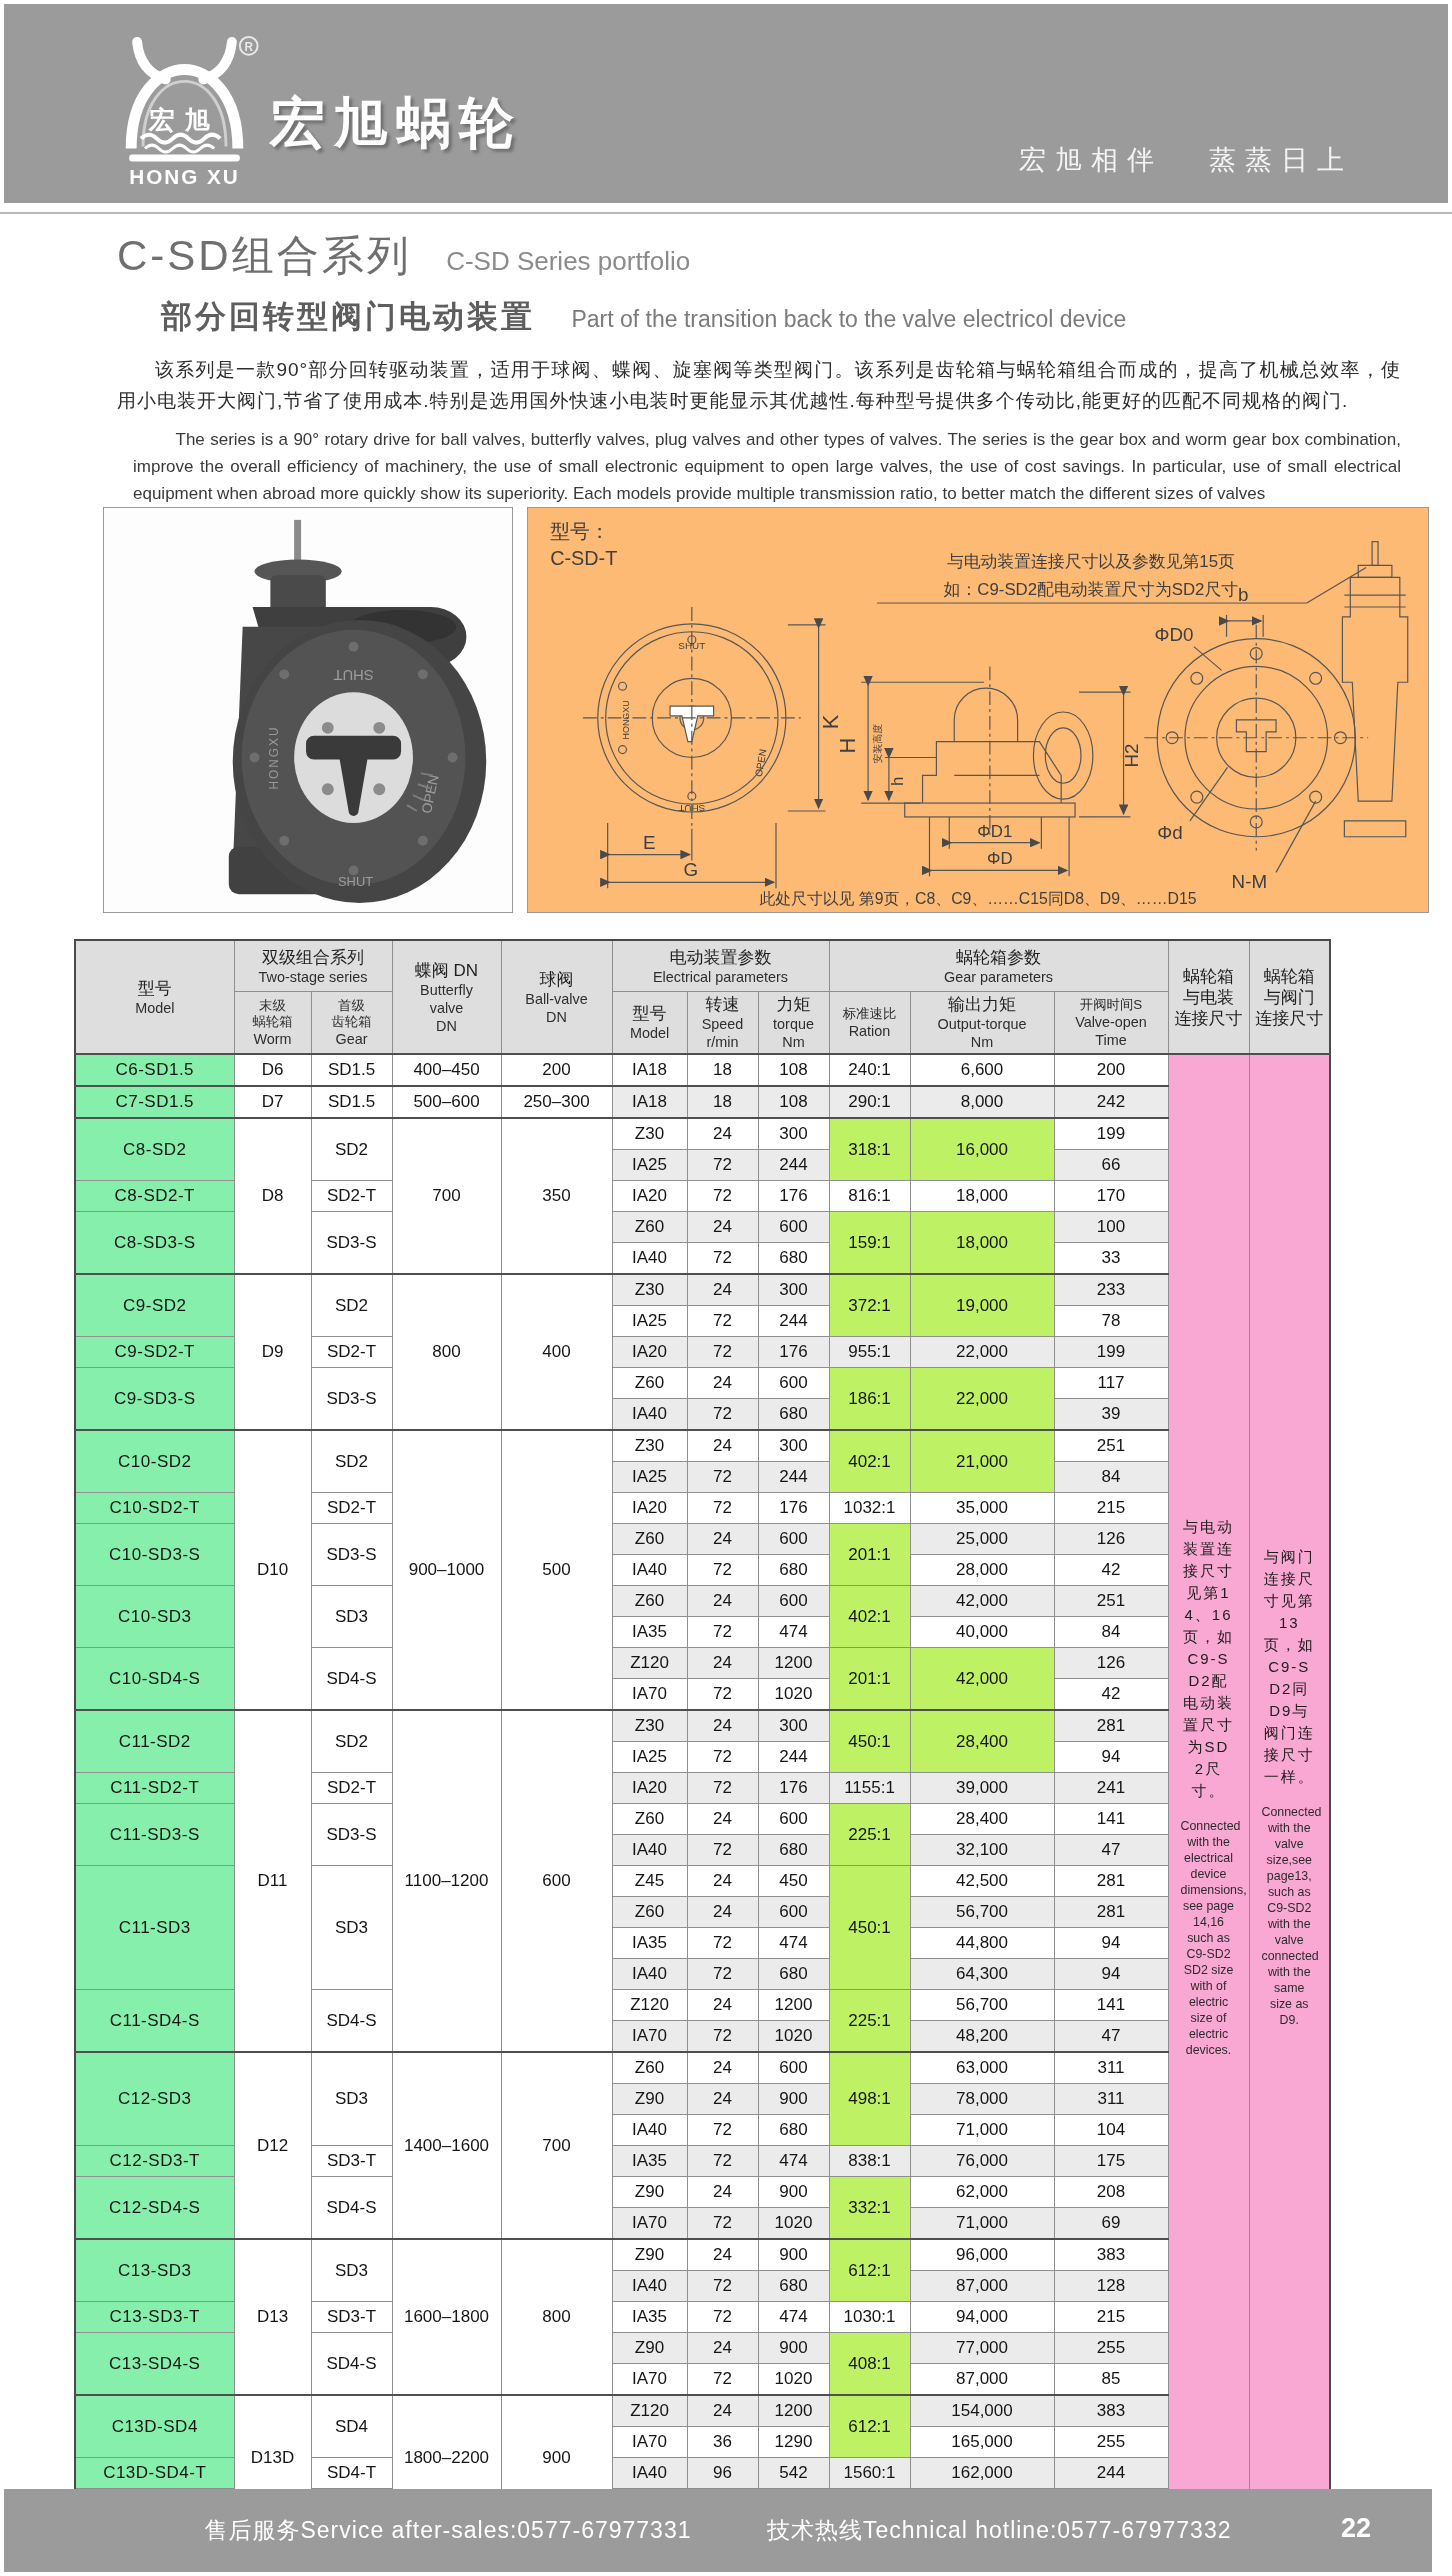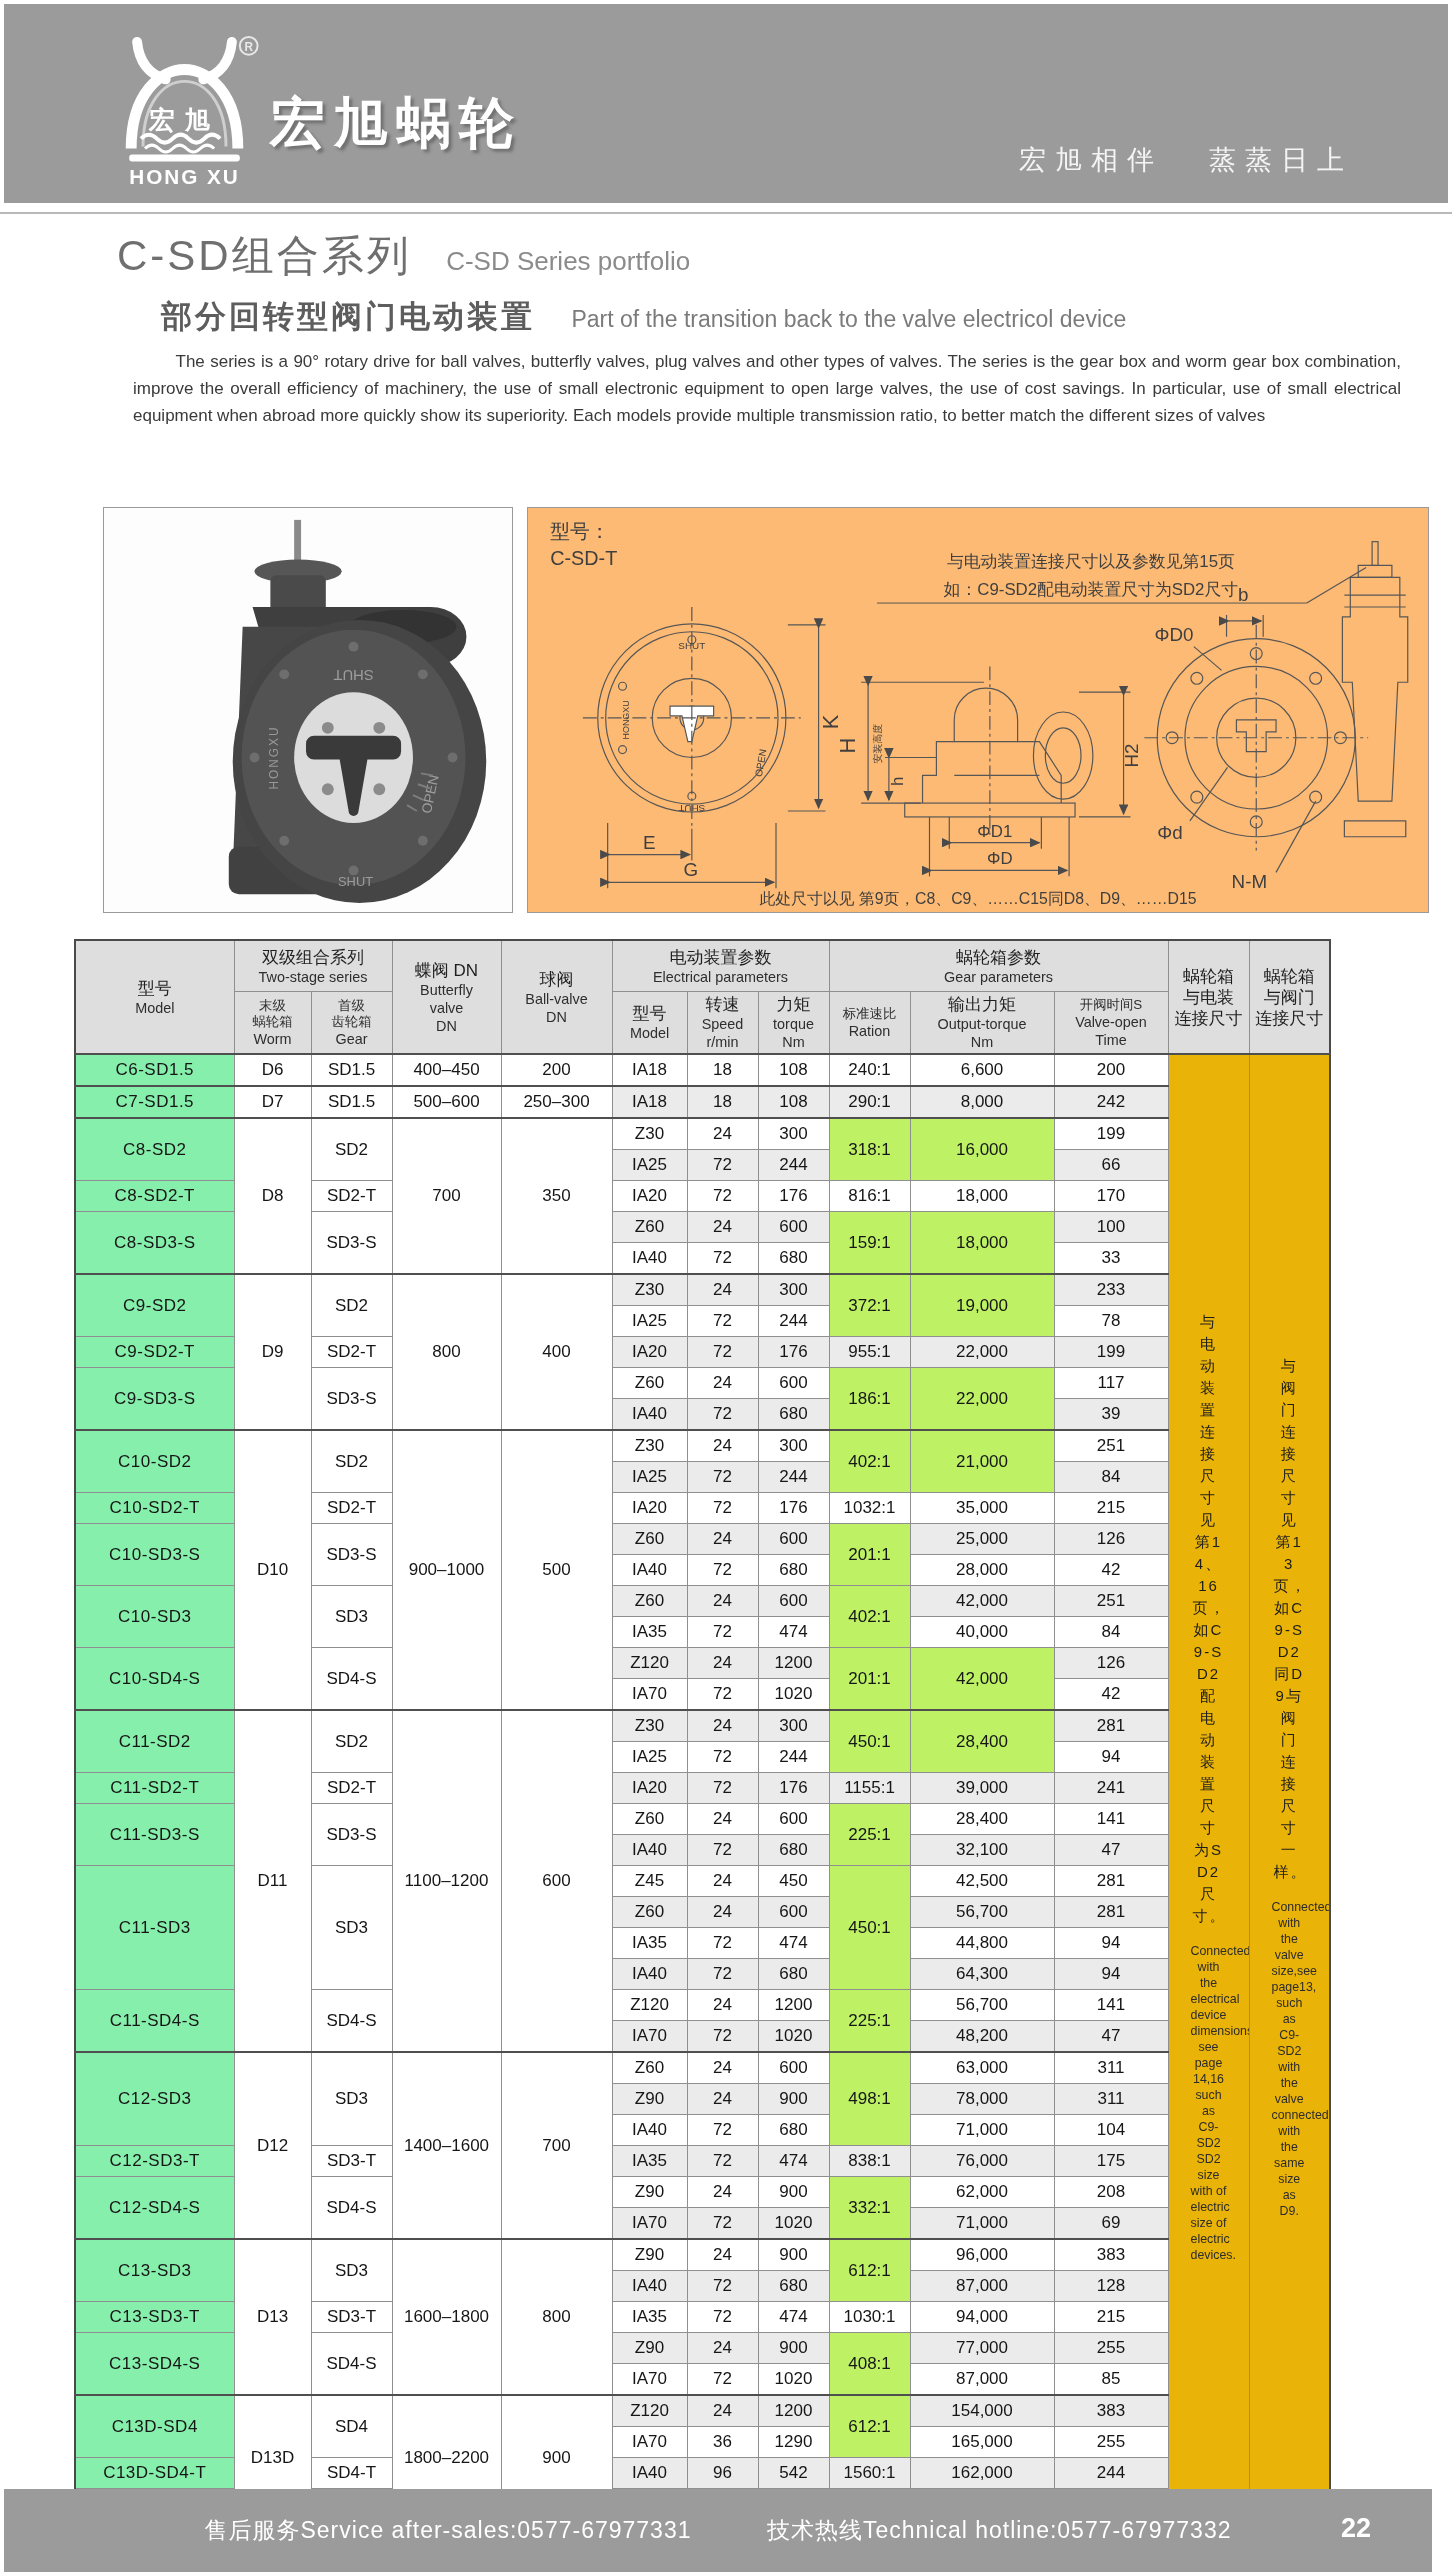--- a/index.html
+++ b/index.html
@@ -41,21 +41,21 @@
   .spec thead tr:nth-child(2) th{height:61px;}
   .h-cn{font-size:17px;line-height:21px;}
   .h-en{font-size:14.4px;line-height:18px;color:#2e2e2e;}
   .h-sm{font-size:13.4px;line-height:16px;color:#2e2e2e;}
   .spec td{height:30px;font-size:17px;color:#161616;}
   td.model-cell{background:#86efac;font-size:17px;letter-spacing:0.5px;}
   td.wcell{background:#ffffff;}
   tr.alt td.plain{background:#ebebeb;}
   td.spancell{background:#bef264;}
   tr.cluster-start td{border-top:2px solid #4f4f4f;}
-  td.note-cell{background:#eab308;padding:20px;}
+  td.note-cell{background:#f9a8d4;padding:10px;}
   .note-cn{font-size:15px;line-height:22px;color:#1d1d1d;word-break:break-all;letter-spacing:2px;padding:0 4px;}
   .note-en{font-size:12.4px;line-height:16px;color:#2c2c2c;margin-top:16px;word-break:normal;padding:0 2px;}
 
   
   .footer{position:absolute;top:2489px;left:4px;right:20px;height:83px;background:#9b9b9b;color:#fff;}
   .footer-inner{position:absolute;left:0;right:0;top:26px;text-align:center;font-size:23px;letter-spacing:1px;}
   .footer .seg{margin:0 34px;}
   .pageno{position:absolute;right:61px;top:24px;font-size:27px;font-weight:bold;margin-left:16px;}
 </style>
 </head>
@@ -88,20 +88,21 @@
 
   <div class="intro">
     <div class="title-row">
       <span class="t-cn">C-SD组合系列</span>
       <span class="t-en">C-SD Series portfolio</span>
     </div>
     <div class="subtitle-row">
       <span class="st-cn">部分回转型阀门电动装置</span>
       <span class="st-en">Part of the transition back to the  valve electricol  device</span>
     </div>
+    <p class="para-cn">该系列是一款90°部分回转驱动装置，适用于球阀、蝶阀、旋塞阀等类型阀门。该系列是齿轮箱与蜗轮箱组合而成的，提高了机械总效率，使用小电装开大阀门,节省了使用成本.特别是选用国外快速小电装时更能显示其优越性.每种型号提供多个传动比,能更好的匹配不同规格的阀门.</p>
     <p class="para-en">The series is a 90° rotary drive for ball valves, butterfly valves, plug valves and other types of valves. The series is the gear box and worm gear box combination, improve the overall efficiency of machinery, the use of small electronic equipment to open large valves, the use of cost savings. In particular, use of small electrical equipment when abroad more quickly show its superiority. Each models provide multiple transmission ratio, to better match the different sizes of valves</p>
   </div>
 
   <div class="figures">
 
     <div class="photo-box">
       <svg viewBox="0 0 412 408" width="408" height="404">
         <rect x="192" y="12" width="7" height="52" fill="#8a8a8a"></rect>
         <ellipse cx="196" cy="64" rx="44" ry="12" fill="#565656"></ellipse>
         <rect x="168" y="68" width="56" height="40" rx="6" fill="#4a4a4a"></rect>

